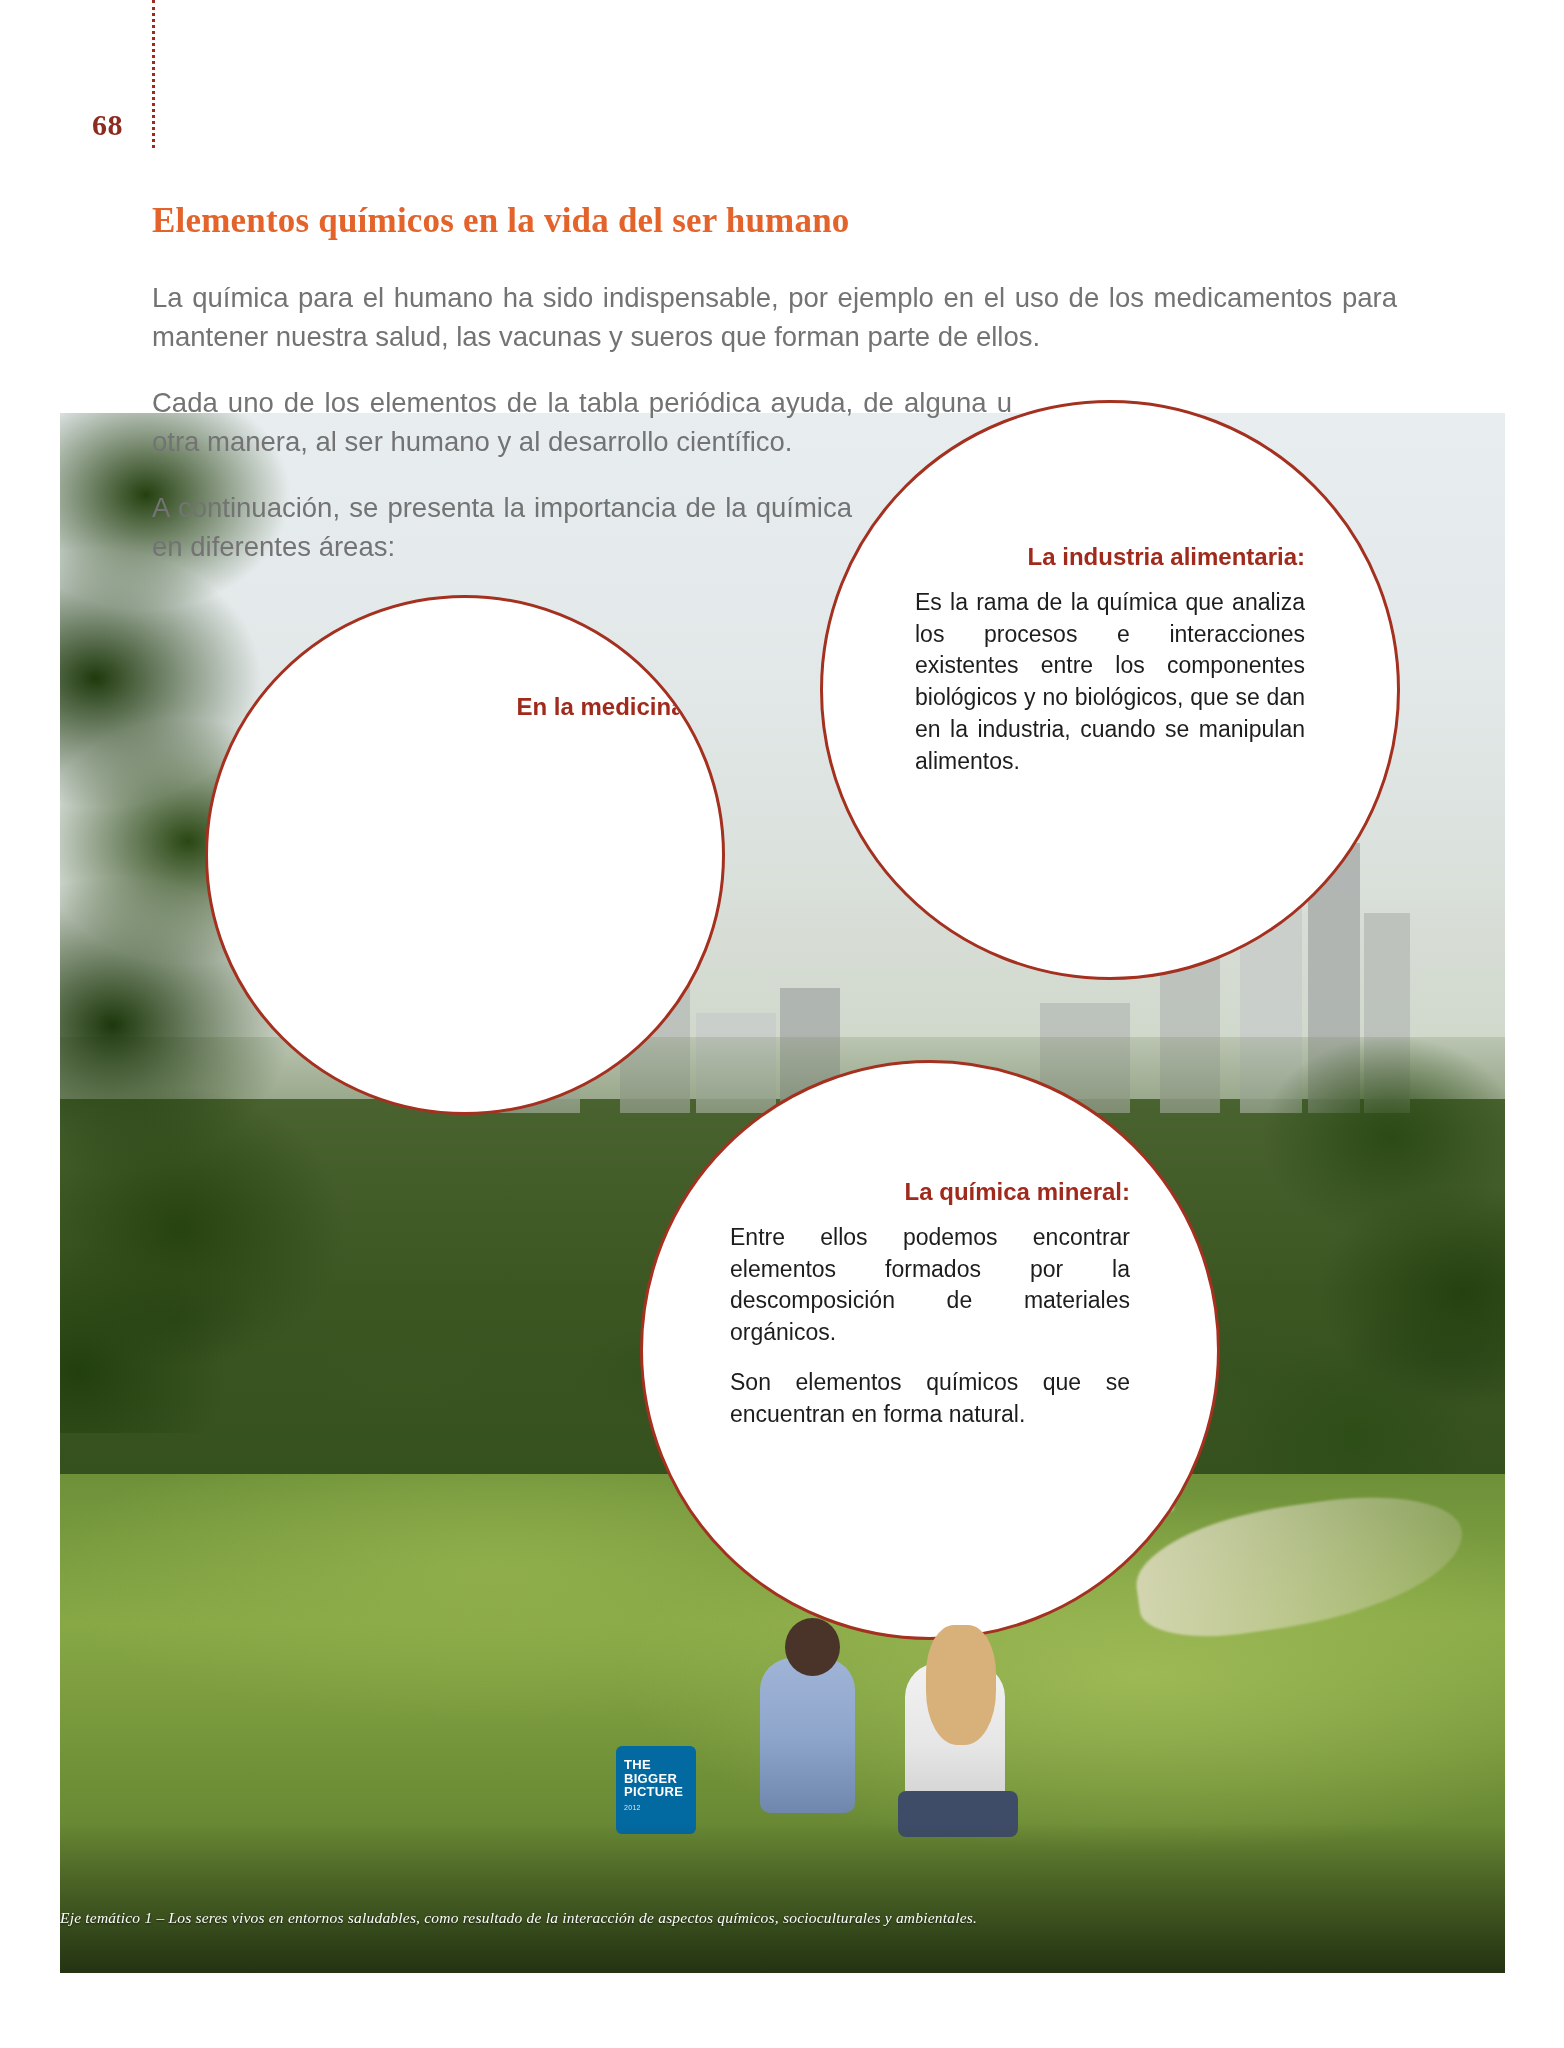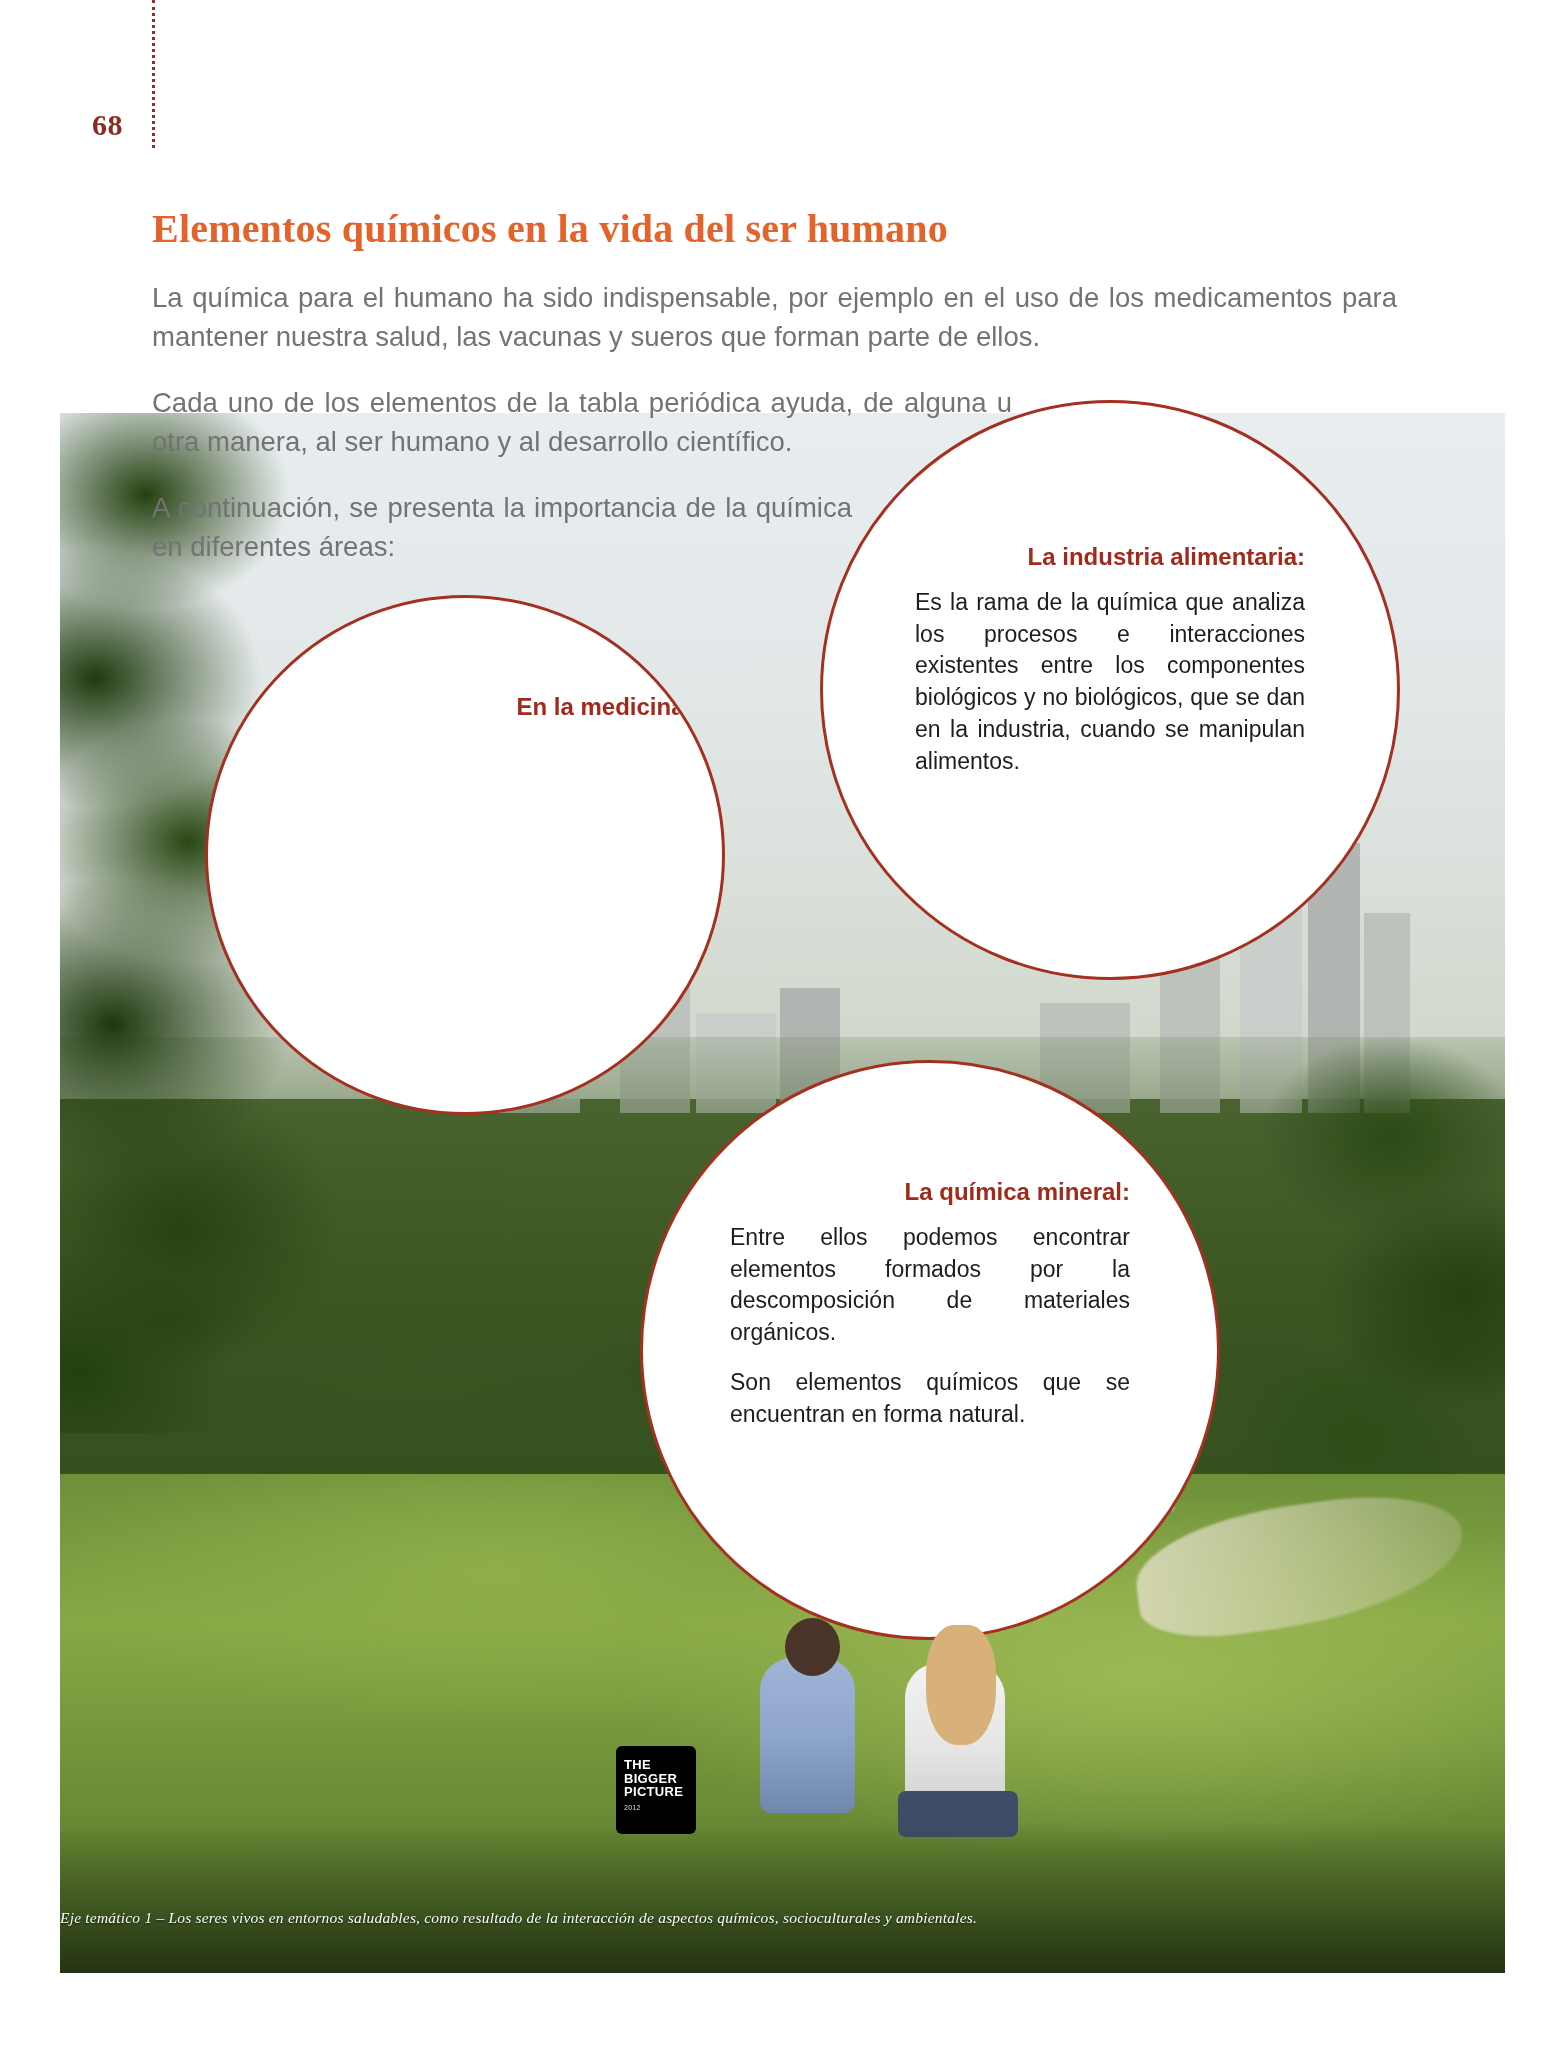--- a/index.html
+++ b/index.html
@@ -38,21 +38,21 @@
   }
 
   
   .section-title {
     position: absolute;
     left: 152px;
     top: 178px;
     width: 1200px;
     font-family: "Liberation Serif", serif;
     font-weight: bold;
-    font-size: 40px;
+    font-size: 35px;
     color: #e4632a;
     letter-spacing: 0.2px;
   }
 
   
   .intro {
     position: absolute;
     left: 152px;
     font-family: Liberation Sans, sans-serif;
     font-size: 27.5px;
@@ -195,21 +195,21 @@
     z-index: 1;
   }
   .jeans {
     position: absolute;
     left: 838px; top: 1378px; width: 120px; height: 46px;
     background: #3f4c68; border-radius: 8px;
   }
   .bag {
     position: absolute;
     left: 556px; top: 1333px; width: 80px; height: 88px;
-    background: #000000;
+    background: #0369a1;
     border-radius: 6px;
     color: #ffffff;
     font-family: "Liberation Sans", sans-serif;
     font-weight: bold;
     font-size: 13px;
     line-height: 1.05;
     padding: 12px 6px 0 8px;
     box-sizing: border-box;
     letter-spacing: .3px;
   }

